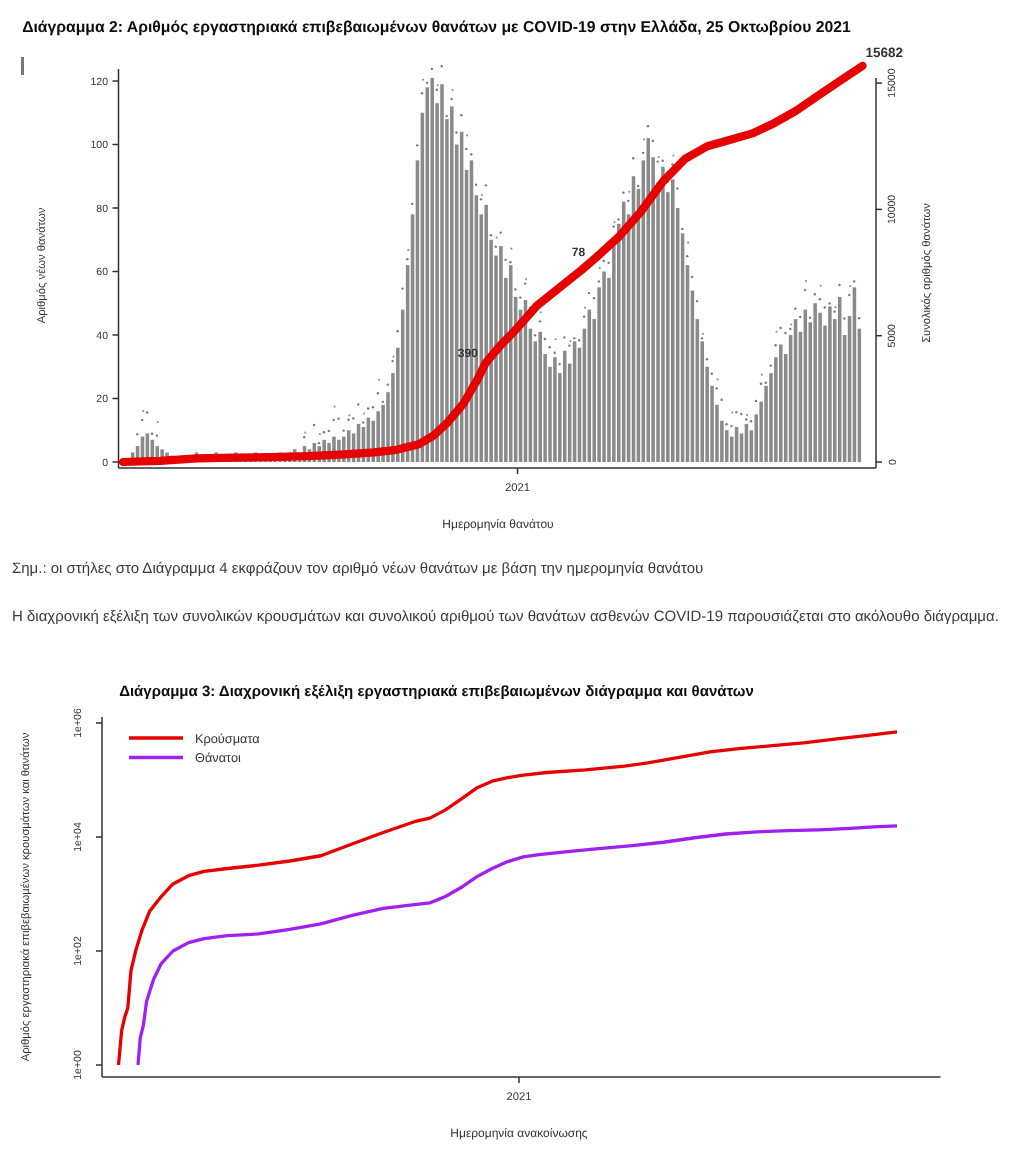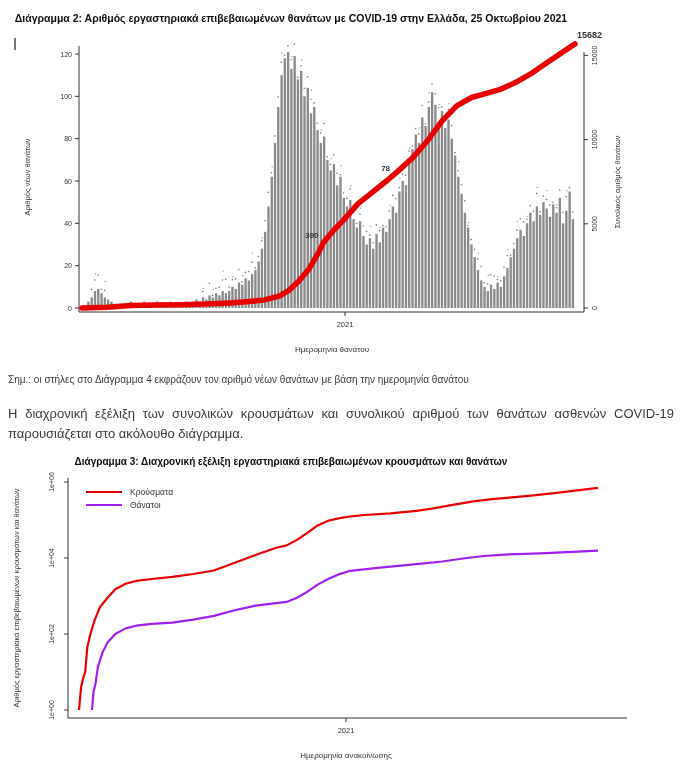--- a/index.html
+++ b/index.html
@@ -2,21 +2,21 @@
 <html><head>
 <meta charset="utf-8">
 <style>
   html,body{margin:0;padding:0;background:#ffffff;}
   body{width:682px;height:773px;position:relative;font-family:"Liberation Sans","DejaVu Sans",sans-serif;overflow:hidden;}
   .abs{position:absolute;}
   .title{width:582px;text-align:center;font-weight:bold;font-size:10.5px;color:#0d0d0d;letter-spacing:0;}
   #chart2-title{top:12px;left:0;}
   #chart3-title{top:456px;left:0;font-size:10px;}
   #note-text{top:374px;left:8px;width:660px;font-size:10px;color:#3a3a3a;}
-  #para-text{top:404px;left:8px;width:666px;font-size:13px;color:#3a3a3a;text-align:justify;line-height:1.55;}
+  #para-text{top:404px;left:8px;width:666px;font-size:10px;color:#3a3a3a;text-align:justify;line-height:1.55;}
   #artifact-mark{top:38px;left:14px;width:2px;height:12px;background:#777;}
   svg{position:absolute;top:0;left:0;}
   svg text{fill:#333;}
   .axlabel{font-size:7.5px;fill:#333;}
 </style>
 </head>
 <body>
 
 <div class="abs title" id="chart2-title">Διάγραμμα 2: Αριθμός εργαστηριακά επιβεβαιωμένων θανάτων με COVID-19 στην Ελλάδα, 25 Οκτωβρίου 2021</div>
 <div class="abs" id="artifact-mark"></div>
@@ -395,13 +395,13 @@
   <g id="c3-legend">
       <line x1="86" y1="492" x2="122" y2="492" stroke="#e60000" stroke-width="2.2"></line>
       <text x="130" y="495" font-size="8.5" fill="#222">Κρούσματα</text>
       <line x1="86" y1="505" x2="122" y2="505" stroke="#a020f0" stroke-width="2.2"></line>
       <text x="130" y="508" font-size="8.5" fill="#222">Θάνατοι</text>
     </g>
 </svg>
 
 <div class="abs" id="note-text">Σημ.: οι στήλες στο Διάγραμμα 4 εκφράζουν τον αριθμό νέων θανάτων με βάση την ημερομηνία θανάτου</div>
 <div class="abs" id="para-text">Η διαχρονική εξέλιξη των συνολικών κρουσμάτων και συνολικού αριθμού των θανάτων ασθενών COVID-19 παρουσιάζεται στο ακόλουθο διάγραμμα.</div>
-<div class="abs title" id="chart3-title">Διάγραμμα 3: Διαχρονική εξέλιξη εργαστηριακά επιβεβαιωμένων κρουσμάτων και θανάτων</div>
+<div class="abs title" id="chart3-title">Διάγραμμα 3: Διαχρονική εξέλιξη εργαστηριακά επιβεβαιωμένων διάγραμμα και θανάτων</div>
 
 </body></html>

